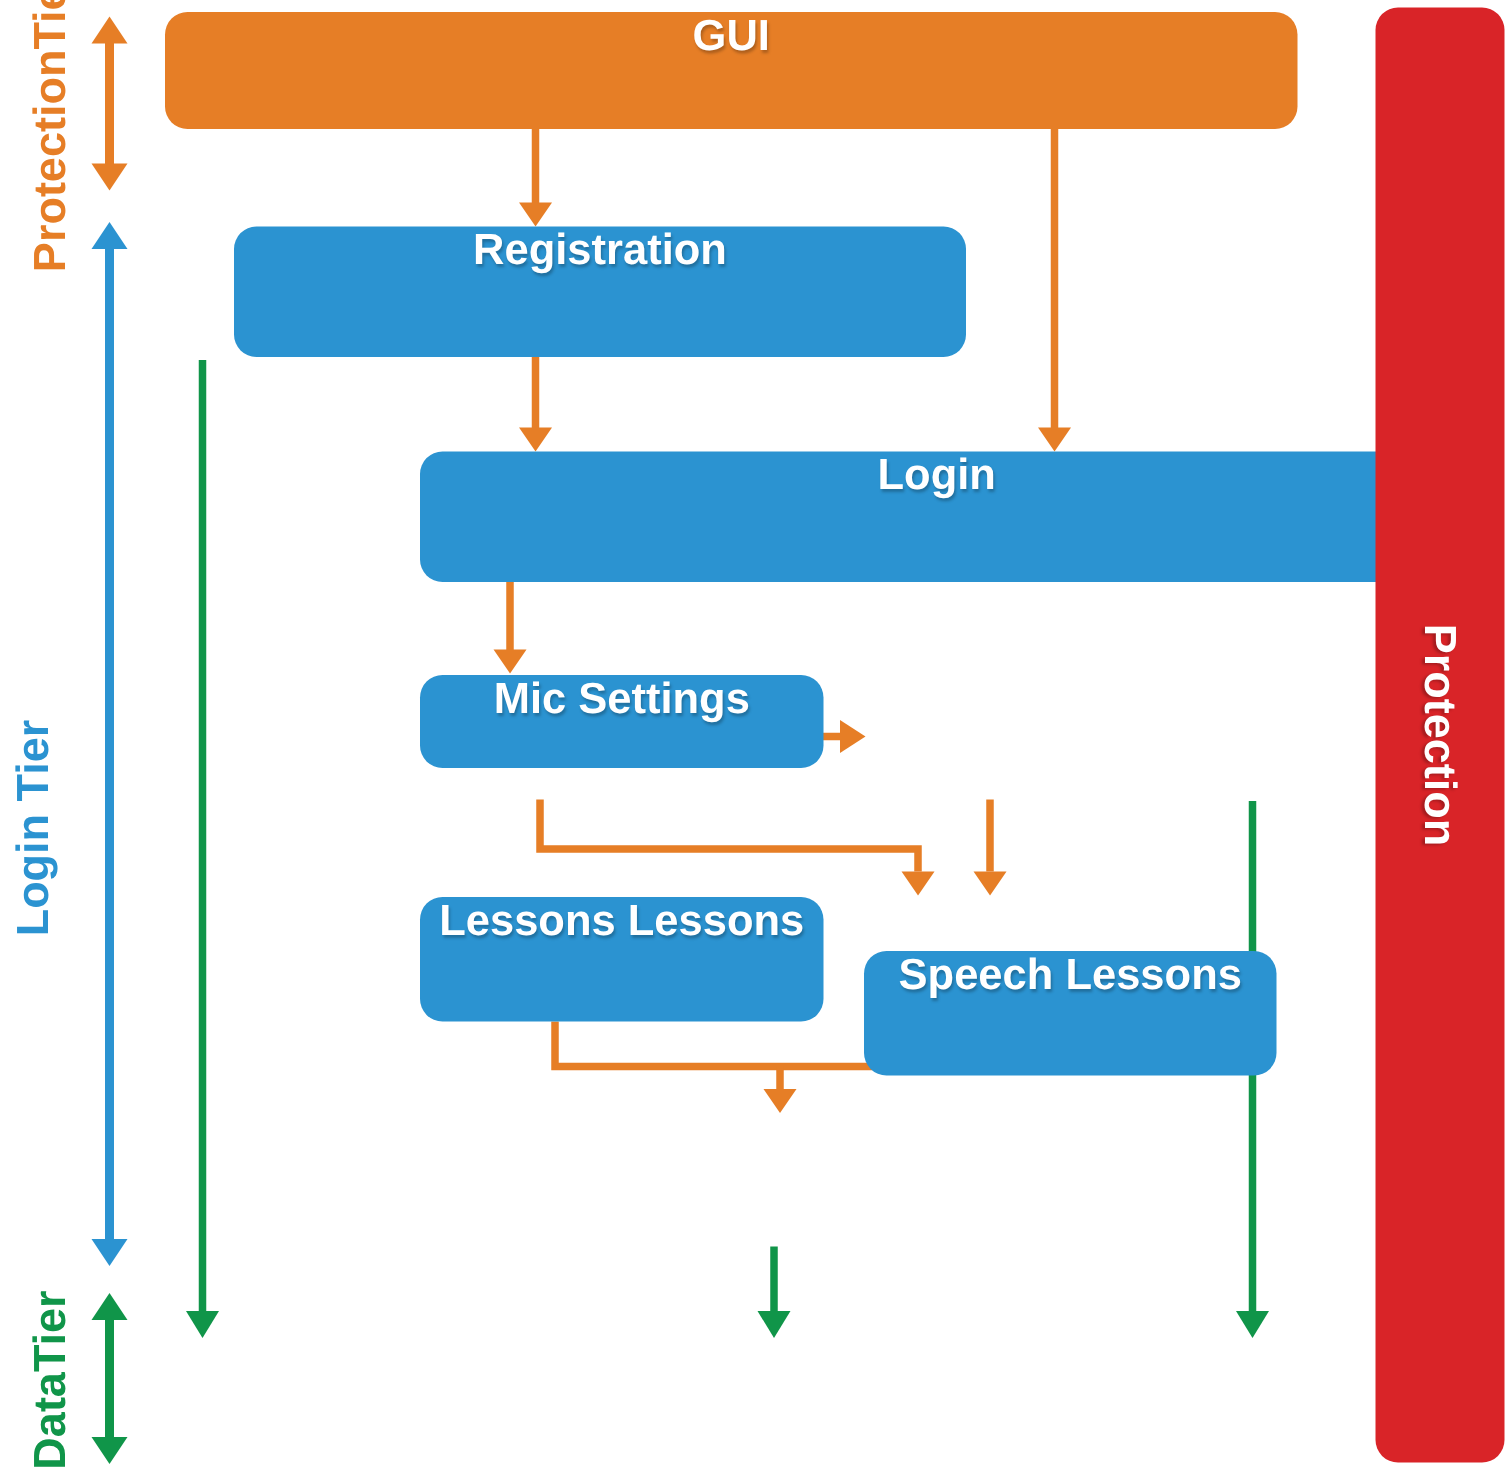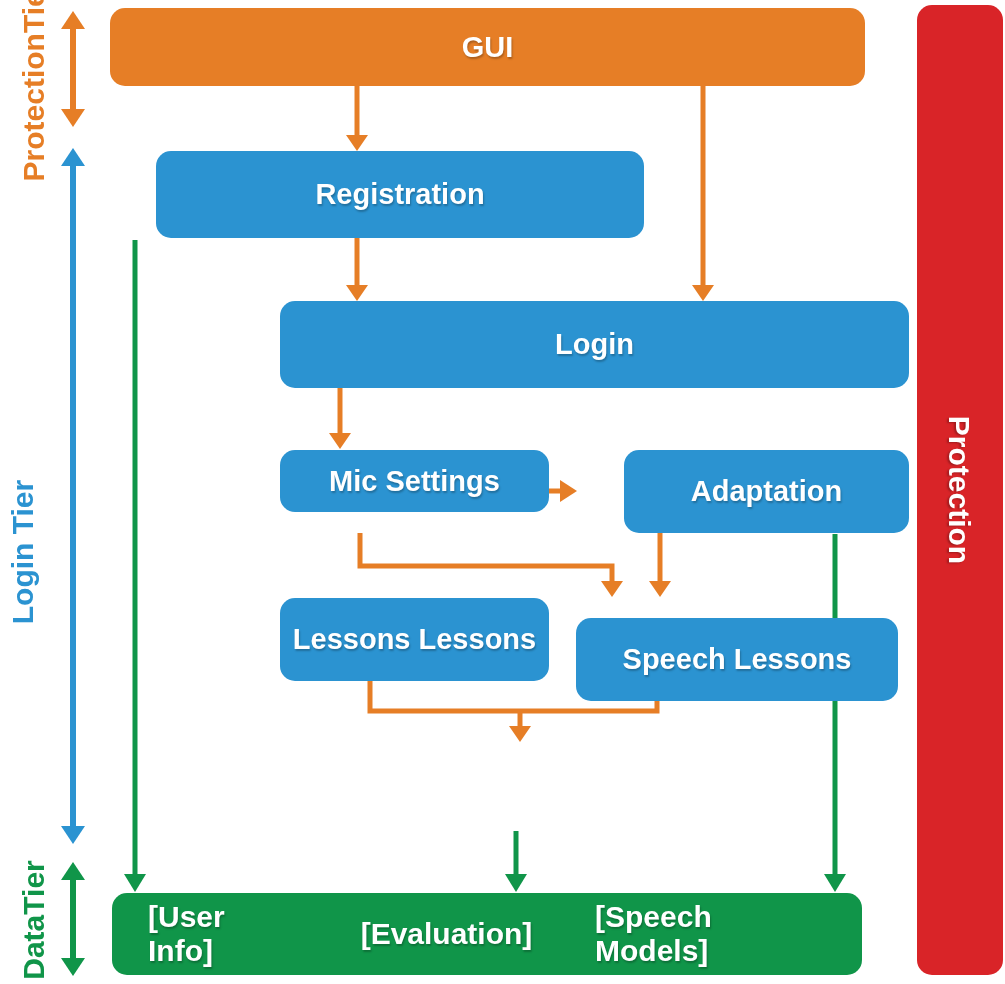--- a/index.html
+++ b/index.html
@@ -14,21 +14,21 @@
   .ln-o{stroke:var(--c-orange); stroke-width:5; fill:none;}
   .hd-o{fill:var(--c-orange); stroke:none;}
   .ln-od{stroke:var(--c-orange); stroke-width:6; fill:none;}
   .ln-b{stroke:var(--c-blue); stroke-width:6; fill:none;}
   .hd-b{fill:var(--c-blue); stroke:none;}
   .ln-g{stroke:var(--c-green); stroke-width:5; fill:none;}
   .ln-gd{stroke:var(--c-green); stroke-width:6; fill:none;}
   .hd-g{fill:var(--c-green); stroke:none;}
   .node{
     position:absolute; z-index:2; border-radius:15px;
-    display:flex; align-items:center; justify-content:center;
+    display:flex; align-items:flex-start; justify-content:center;
     color:#ffffff; font-weight:bold; font-size:29px;
     text-shadow:1px 2px 2px rgba(0,0,0,0.25);
   }
   .node.orange{background:var(--c-orange);}
   .node.blue{background:var(--c-blue);margin-left:44px;}
   .node.green{background:var(--c-green);}
   .node.red{background:var(--c-red);}
   .vlabel{
     position:absolute; z-index:3; display:flex; align-items:center; justify-content:center;
     font-weight:bold; font-size:30px; line-height:33px; text-align:center; white-space:pre-line;
@@ -124,44 +124,36 @@
 <span>Tier</span></div>
 
   <div class="node orange" style="left:110px; top:8px; width:755px; height:78px;">
     <span>GUI</span>
   </div>
 
   <div class="node blue" style="left:112px; top:151px; width:488px; height:87px;">
     <span>Registration</span>
   </div>
 
-  <div class="node blue" style="left:236px; top:301px; width:629px; height:87px;">
+  <div class="node blue" style="left:236px; top:301px; width:629px; height:87px;padding-left:30px;">
     <span>Login</span>
   </div>
 
   <div class="node blue" style="left:236px; top:450px; width:269px; height:62px;">
     <span>Mic Settings</span>
   </div>
 
-  <div class="node blue" style="left:580px; top:450px; width:285px; height:83px;">
-    <span>Adaptation</span>
-  </div>
 
   <div class="node blue" style="left:236px; top:598px; width:269px; height:83px;">
     <span>Lessons Lessons</span>
   </div>
 
-  <div class="node blue" style="left:532px; top:618px; width:322px; height:83px;">
+  <div class="node blue" style="left:532px; top:634px; width:275px; height:83px;">
     <span>Speech Lessons</span>
   </div>
 
 
-  <div class="node green" style="left:112px; top:893px; width:750px; height:82px;">
-    <span class="store-label" style="left:36px; width:145px;">[User Info]</span>
-    <span class="store-label" style="left:251px; width:167px;">[Evaluation]</span>
-    <span class="store-label" style="left:483px; width:230px;">[Speech Models]</span>
-  </div>
 
   <div class="node red" style="left:917px; top:5px; width:86px; height:970px;">
     <div class="vlabel rot-cw t-white" style="left:-77px; top:467px; width:240px; height:36px;"><span>Protection</span></div>
   </div>
 
 </div>
 
 </body></html>

